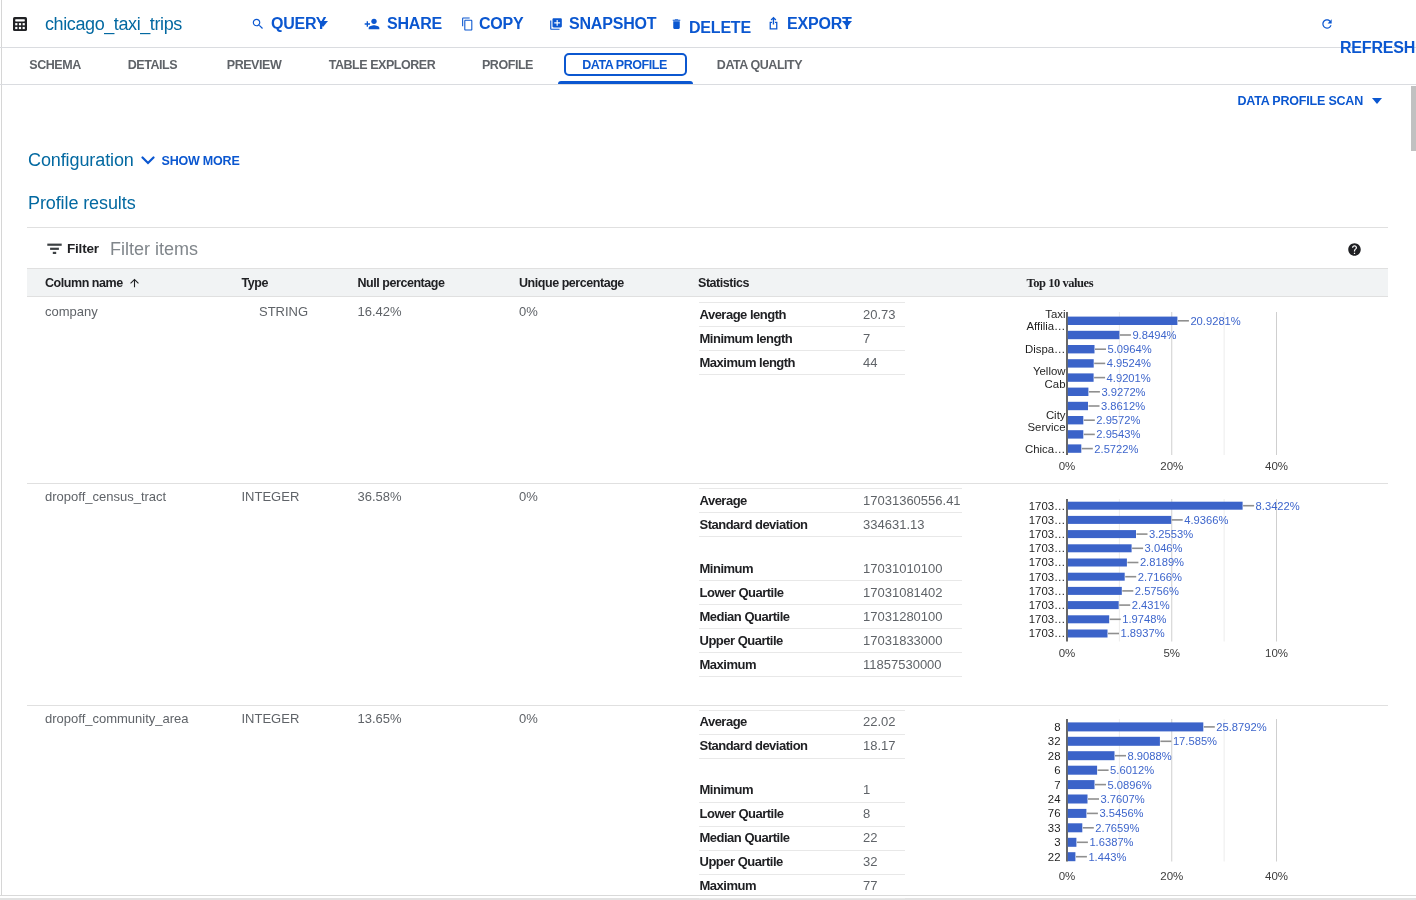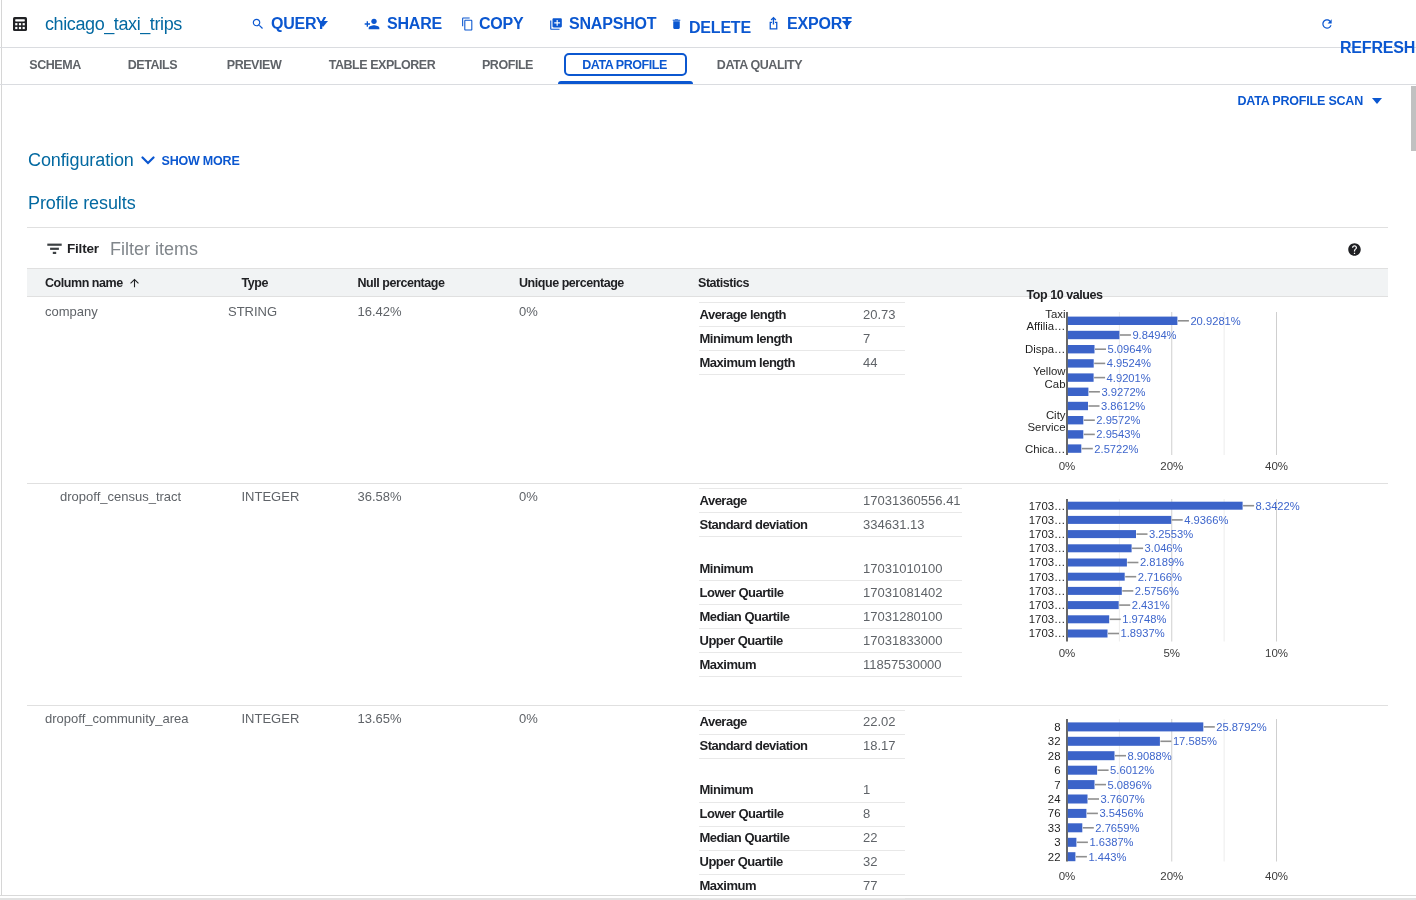--- a/index.html
+++ b/index.html
@@ -98,40 +98,40 @@
 <div class="t " style="left:110px;top:241px;color:#80868b;font-size:18px;">Filter items</div>
 <svg style="left:1347px;top:242px" width="15" height="15" viewBox="0 0 24 24" fill="#202124">
 <path d="M12 2C6.48 2 2 6.48 2 12s4.48 10 10 10 10-4.48 10-10S17.52 2 12 2zm1 17h-2v-2h2v2zm2.07-7.75l-.9.92C13.45 12.9 13 13.5 13 15h-2v-.5c0-1.1.45-2.1 1.17-2.83l1.24-1.26c.37-.36.59-.86.59-1.41 0-1.1-.9-2-2-2s-2 .9-2 2H8c0-2.21 1.79-4 4-4s4 1.79 4 4c0 .88-.36 1.68-.93 2.25z"></path>
   </svg>
 <div style="position:absolute;left:27px;top:268px;width:1361px;height:29px;background:#f1f3f4;border-top:1px solid #e0e0e0;border-bottom:1px solid #e0e0e0;box-sizing:border-box;"></div>
 <div class="t hdr" style="left:45px;top:275px;text-align:center;">Column name</div>
 <div class="t hdr" style="left:241.5px;top:275px;">Type</div>
 <div class="t hdr" style="left:357.5px;top:275px;">Null percentage</div>
 <div class="t hdr" style="left:519px;top:275px;">Unique percentage</div>
 <div class="t hdr" style="left:698px;top:275px;">Statistics</div>
-<div class="t hdr" style="left:1026.5px;top:287px;">Top 10 values</div>
+<div class="t hdr" style="left:1026.5px;top:275px;font-family:Liberation Serif, serif;">Top 10 values</div>
 <svg style="left:128px;top:276px" width="13" height="14" viewBox="0 0 24 24" fill="#202124">
 <path d="M4 12l1.41 1.41L11 7.83V20h2V7.83l5.58 5.58L20 12l-8-8-8 8z"></path>
   </svg>
 <div class="t " style="left:45px;top:304px;">company</div>
-<div class="t " style="left:228px;top:304px;">STRING</div>
+<div class="t " style="left:259px;top:304px;">STRING</div>
 <div class="t " style="left:357.5px;top:304px;">16.42%</div>
 <div class="t " style="left:519px;top:304px;">0%</div>
 <div class="hline" style="left:699px;top:302px;width:206px;background:#e8e8e8;"></div>
 <div class="t statlbl" style="left:699.5px;top:306.5px;">Average length</div>
 <div class="t " style="left:863px;top:306.5px;">20.73</div>
 <div class="hline" style="left:699px;top:326px;width:206px;background:#e8e8e8;"></div>
 <div class="t statlbl" style="left:699.5px;top:330.5px;">Minimum length</div>
 <div class="t " style="left:863px;top:330.5px;">7</div>
 <div class="hline" style="left:699px;top:350px;width:206px;background:#e8e8e8;"></div>
 <div class="t statlbl" style="left:699.5px;top:354.5px;text-align:center;">Maximum length</div>
 <div class="t " style="left:863px;top:354.5px;">44</div>
 <div class="hline" style="left:699px;top:374px;width:206px;background:#e8e8e8;"></div>
 <div class="hline" style="left:27px;top:483px;width:1361px;"></div>
-<div class="t " style="left:60px;top:489px;">dropoff_census_tract</div>
+<div class="t " style="left:45px;top:489px;">dropoff_census_tract</div>
 <div class="t " style="left:241.5px;top:489px;">INTEGER</div>
 <div class="t " style="left:357.5px;top:489px;">36.58%</div>
 <div class="t " style="left:519px;top:489px;">0%</div>
 <div class="hline" style="left:699px;top:488px;width:263px;background:#e8e8e8;"></div>
 <div class="t statlbl" style="left:699.5px;top:492.5px;">Average</div>
 <div class="t " style="left:863px;top:492.5px;">17031360556.41</div>
 <div class="hline" style="left:699px;top:512px;width:263px;background:#e8e8e8;"></div>
 <div class="t statlbl" style="left:699.5px;top:516.5px;">Standard deviation</div>
 <div class="t " style="left:863px;top:516.5px;">334631.13</div>
 <div class="hline" style="left:699px;top:536px;width:263px;background:#e8e8e8;"></div>

